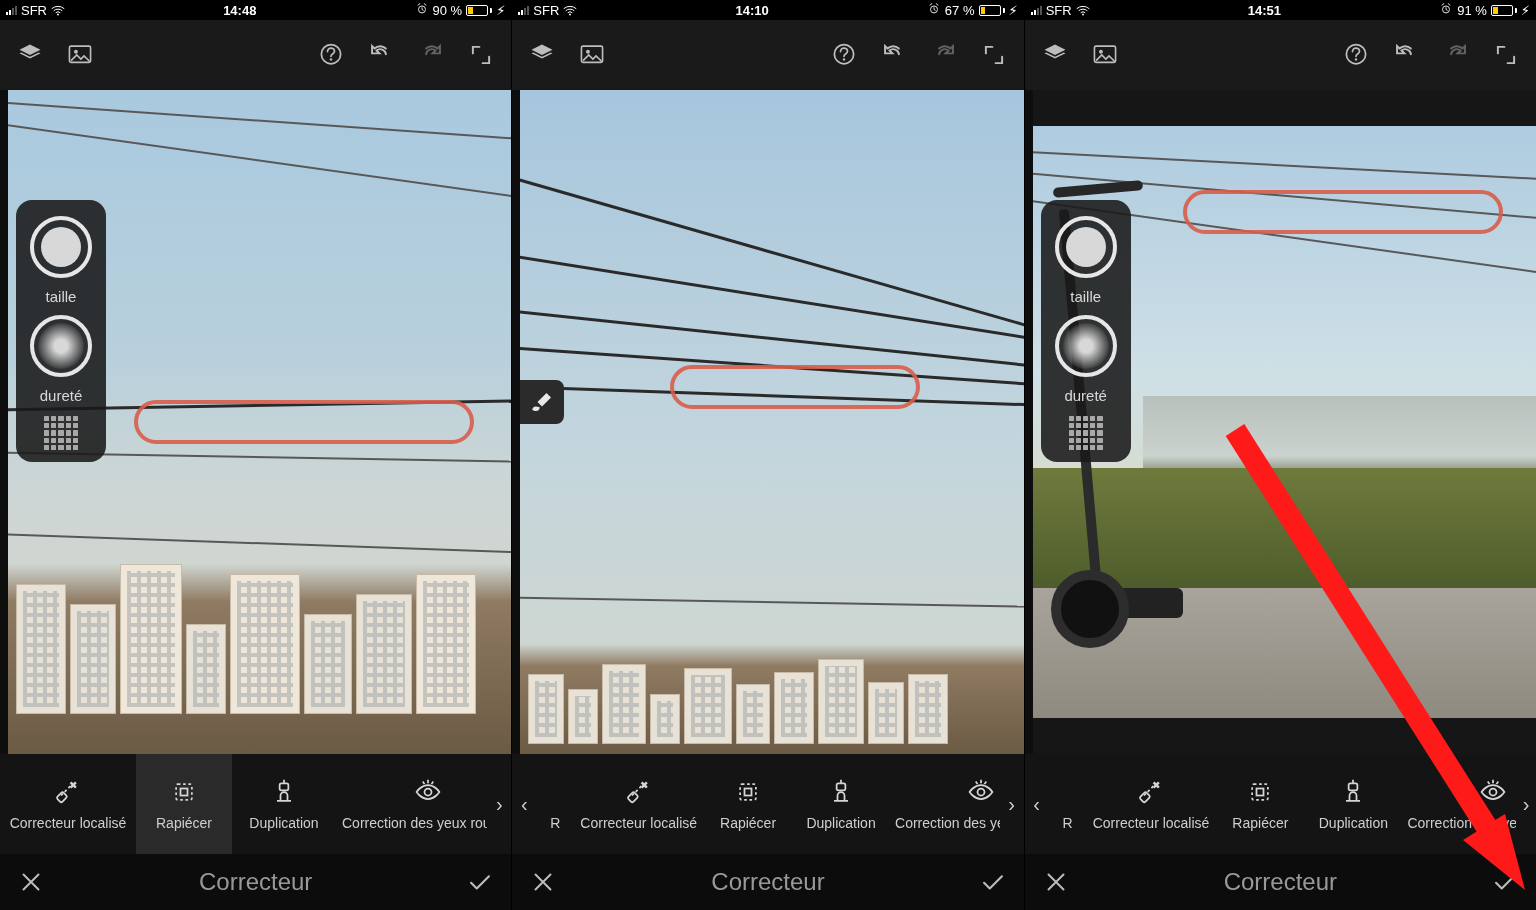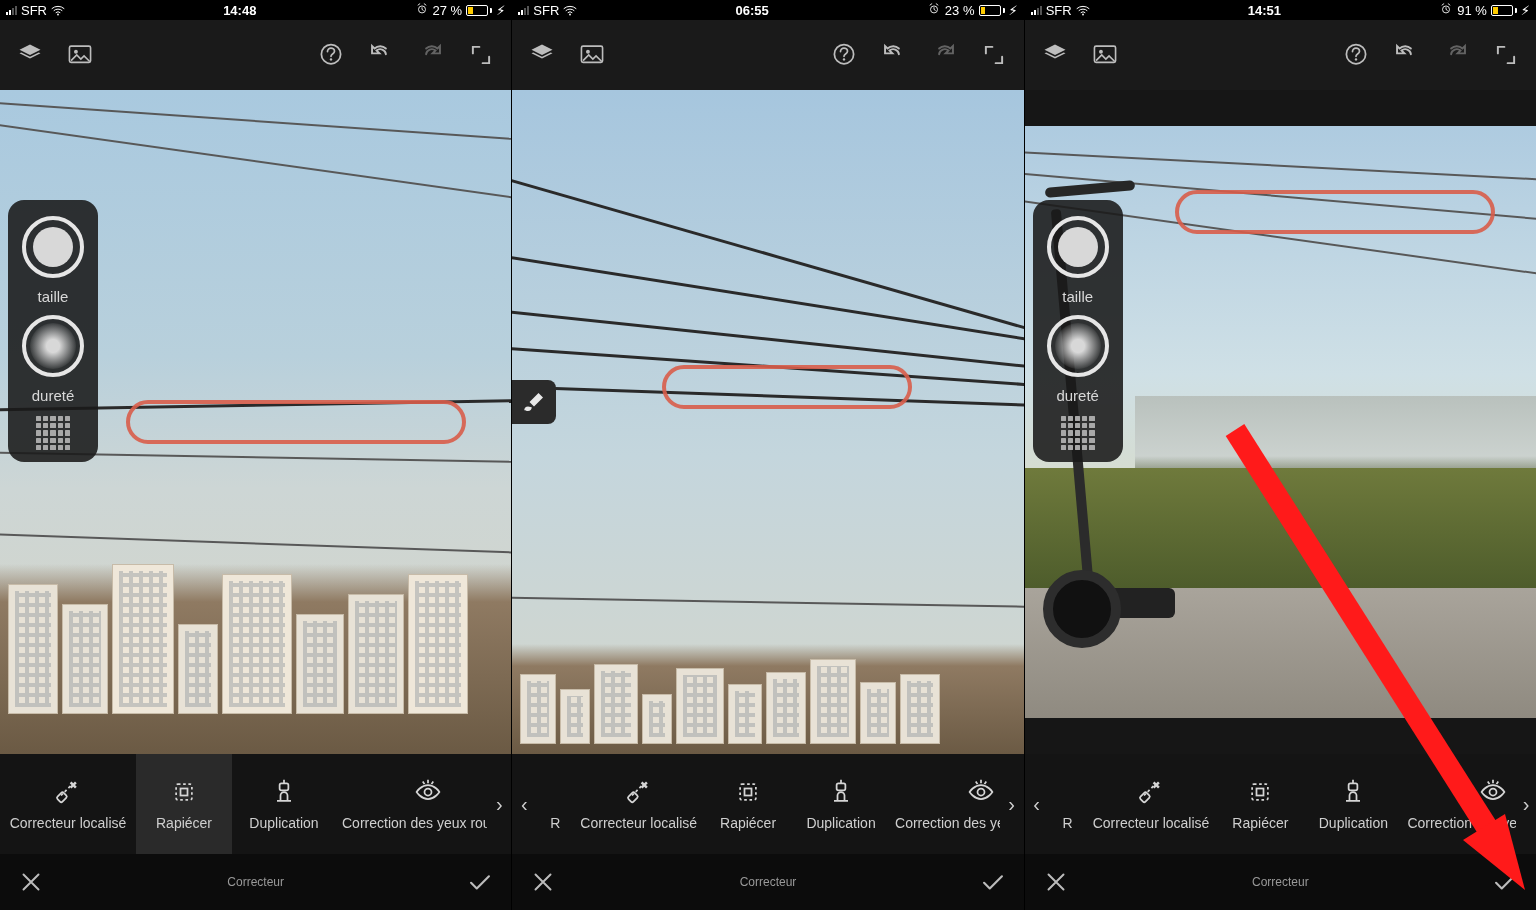--- a/index.html
+++ b/index.html
@@ -62,20 +62,21 @@
     display:flex; align-items:center; justify-content:space-between;
     padding: 0 14px;
   }
   .tb-group { display:flex; align-items:center; gap:18px; }
   .tb-icon { width:32px; height:28px; color:#bdbdbd; display:flex; align-items:center; justify-content:center; cursor:pointer; }
 
   
   .canvas {
     flex:1 1 auto; position:relative; overflow:hidden;
     background: linear-gradient(180deg,#a9c9df 0%, #b8d0dc 40%, #cdd6d5 60%, #d6d4c6 100%);
+    margin-left: 8px;
   }
 
   .wire {
     position:absolute; left:-20%; width:140%; height:3px;
     background:#2a2a2a; transform-origin:left center;
   }
   .wire.thin { height:2px; background:#585858; }
 
   .city {
     position:absolute; left:0; right:0; bottom:0; height:190px;
@@ -142,21 +143,21 @@
   }
   .tool.active { background:#2a2a2a; }
   .tool .ticon { width:34px; height:30px; color:#d5d5d5; display:flex; align-items:center; justify-content:center; }
   .tool .tlbl { white-space:nowrap; }
 
   
   .footer {
     height:56px; background:#0c0c0c; display:flex; align-items:center; justify-content:space-between;
     padding:0 14px; color:#999; font-size:22px;
   }
-  .footer .mid { flex:1; text-align:center; font-size:12px; }
+  .footer .mid { flex:1; text-align:center; font-size:24px; }
   .foot-icon { width:34px; height:34px; display:flex; align-items:center; justify-content:center; cursor:pointer; color:#bcbcbc; }
   .water {
     position:absolute; left:110px; right:0; top:270px; height:100px;
     background:linear-gradient(180deg,#b9c1bd 0%, #d7ddda 100%);
   }
   .grass {
     position:absolute; left:0; right:0; bottom:120px; height:130px;
     background: linear-gradient(180deg,#6f7a3c 0%, #4b5a2a 100%);
   }
   .pave {
@@ -267,21 +268,21 @@
           <svg viewBox="0 0 28 24" width="16" height="14">
             <use href="#i-wifi"></use>
           </svg>
         </span>
     </div>
     <div style="font-weight:600">14:48</div>
     <div class="right">
       <span><svg viewBox="0 0 32 32" width="14" height="14">
             <use href="#i-alarm"></use>
           </svg></span>
-      <span>27 %</span>
+      <span>90 %</span>
       <span class="batt">
           <span class="batt-body">
             <span class="batt-fill" style="width:22%"></span>
           </span>
           <span class="batt-cap"></span>
         </span>
       <span>⚡︎</span>
     </div>
   </div>
 
@@ -461,26 +462,26 @@
           <span class="dim"></span>
           <span class="dim"></span>
         </span>
       <span>SFR</span>
       <span class="wifi">
           <svg viewBox="0 0 28 24" width="16" height="14">
             <use href="#i-wifi"></use>
           </svg>
         </span>
     </div>
-    <div style="font-weight:600">06:55</div>
+    <div style="font-weight:600">14:10</div>
     <div class="right">
       <span><svg viewBox="0 0 32 32" width="14" height="14">
             <use href="#i-alarm"></use>
           </svg></span>
-      <span>23 %</span>
+      <span>67 %</span>
       <span class="batt">
           <span class="batt-body">
             <span class="batt-fill" style="width:23%"></span>
           </span>
           <span class="batt-cap"></span>
         </span>
       <span>⚡︎</span>
     </div>
   </div>
 

